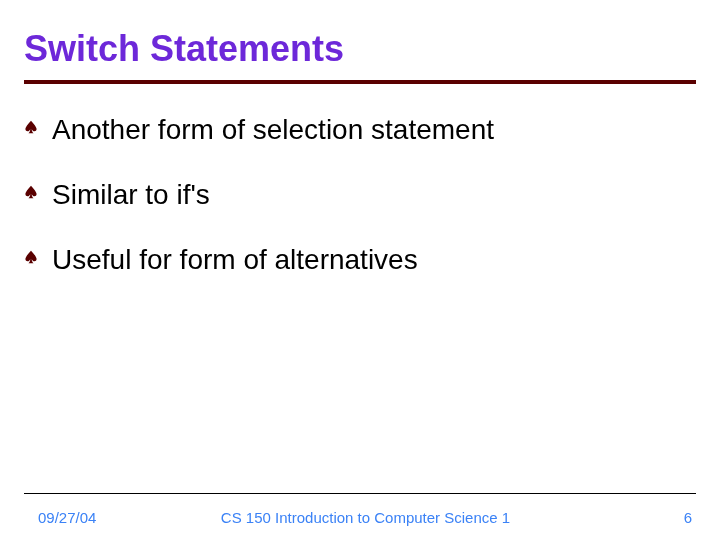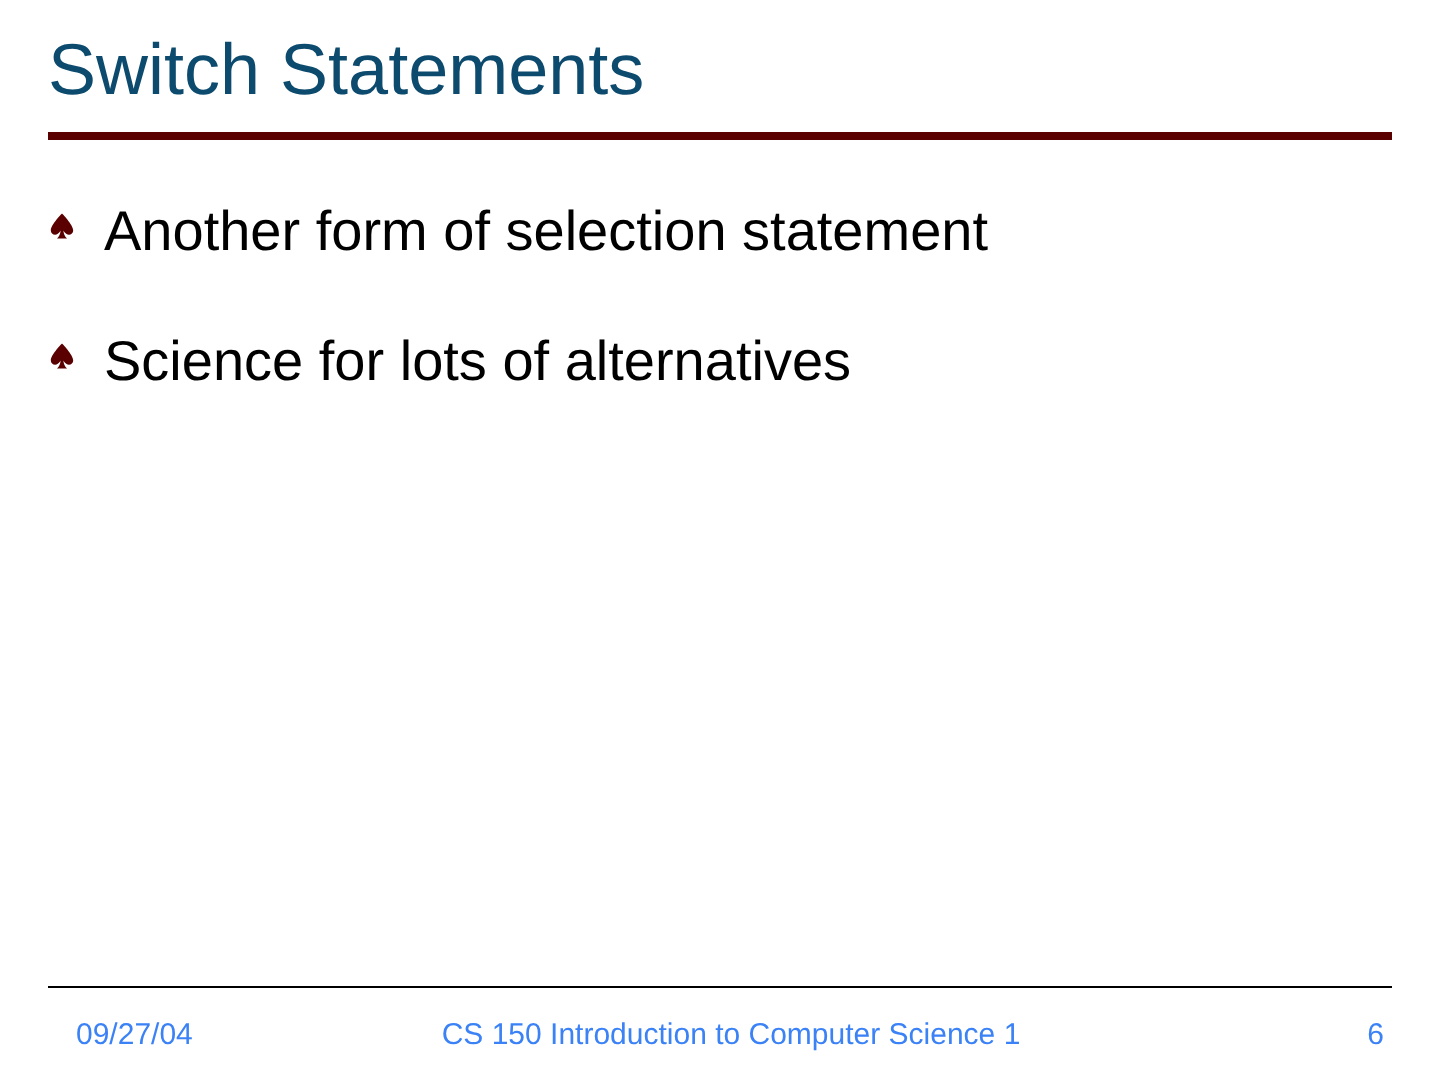--- a/index.html
+++ b/index.html
@@ -10,23 +10,23 @@
     body {
       width: 720px;
       height: 540px;
       background: #ffffff;
       font-family: Arial, Helvetica, sans-serif;
       position: relative;
       overflow: hidden;
     }
     .slide-title {
       font-size: 36px;
-      color: #0c4a6e;
-      font-weight: normal;
-      padding: 14px 0 0 24px;
+      color: #6d28d9;
+      font-weight: bold;
+      padding: 28px 0 0 24px;
     }
     .title-rule {
       border: none;
       border-top: 4px solid #5a0000;
       margin: 10px 24px 0 24px;
     }
     .content {
       padding: 28px 16px 0 24px;
     }
     .bullet-item {
@@ -93,28 +93,36 @@
 
   <div class="bullet-item">
     <span class="bullet-icon">
       <svg viewBox="0 0 100 100" width="14" height="14">
         <path d="M50 5 C50 5 10 45 10 65 C10 80 25 85 35 78 C40 74 43 70 45 66 C44 78 40 88 32 95 L68 95 C60 88 56 78 55 66 C57 70 60 74 65 78 C75 85 90 80 90 65 C90 45 50 5 50 5 Z" fill="#5a0000"></path>
       </svg>
     </span>
     <span class="bullet-text">Another form of selection statement</span>
   </div>
 
+  <div class="bullet-item">
+    <span class="bullet-icon">
+      <svg viewBox="0 0 100 100" width="14" height="14">
+        <path d="M50 5 C50 5 10 45 10 65 C10 80 25 85 35 78 C40 74 43 70 45 66 C44 78 40 88 32 95 L68 95 C60 88 56 78 55 66 C57 70 60 74 65 78 C75 85 90 80 90 65 C90 45 50 5 50 5 Z" fill="#5a0000"></path>
+      </svg>
+    </span>
+    <span class="bullet-text">Similar to if's</span>
+  </div>
 
   <div class="bullet-item">
     <span class="bullet-icon">
       <svg viewBox="0 0 100 100" width="14" height="14">
         <path d="M50 5 C50 5 10 45 10 65 C10 80 25 85 35 78 C40 74 43 70 45 66 C44 78 40 88 32 95 L68 95 C60 88 56 78 55 66 C57 70 60 74 65 78 C75 85 90 80 90 65 C90 45 50 5 50 5 Z" fill="#5a0000"></path>
       </svg>
     </span>
-    <span class="bullet-text">Science for lots of alternatives</span>
+    <span class="bullet-text">Useful for form of alternatives</span>
   </div>
 
 </div>
 
 <hr class="footer-rule">
 <div class="footer">
   <span class="footer-left">09/27/04</span>
   <span class="footer-center">CS 150 Introduction to Computer Science 1</span>
   <span class="footer-right">6</span>
 </div>

